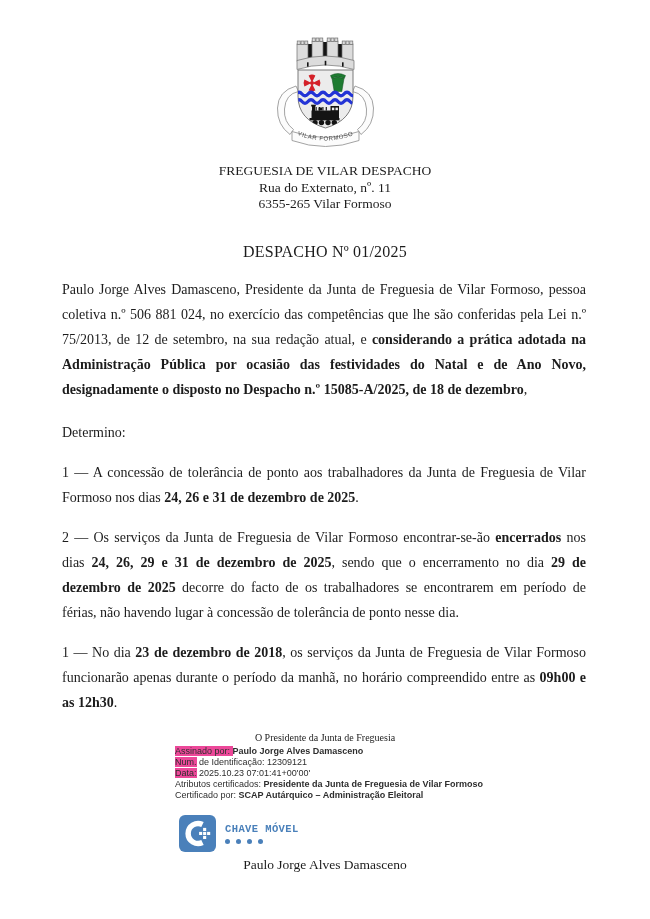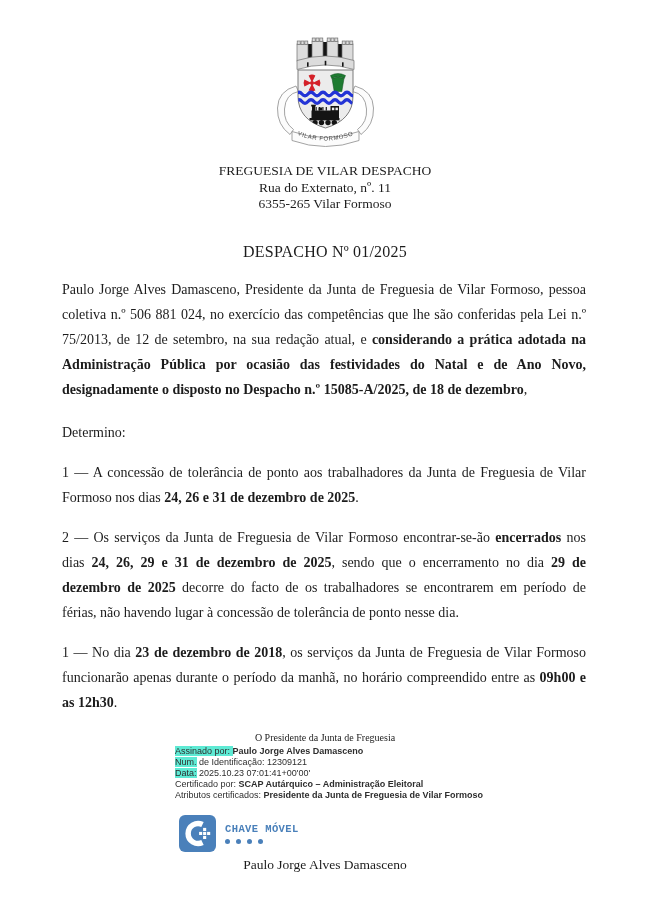--- a/index.html
+++ b/index.html
@@ -17,21 +17,21 @@
   .doc-title { text-align:center; font-size:16px; font-weight:normal; margin-top:30px; letter-spacing:.2px; }
   .para {
     margin:0 64px 0 62px;
     font-size:14px; line-height:25px;
     text-align:justify;
   }
   .para.first { margin-top:16px; }
   .para.gap   { margin-top:15px; }
   .para.gap-lg{ margin-top:18px; }
   .b { font-weight:bold; }
-  .hl { background:#5eead4; }
+  .hl { background:#ec4899; }
   .center-line { text-align:center; font-size:10px; margin-top:17px; }
   .sig-block {
     margin:3px 0 0 175px;
     font-family:"Liberation Sans", sans-serif;
     font-size:9px; line-height:11.2px; color:#2e2e2e;
   }
   .chave { margin:13px 0 0 179px; display:flex; align-items:flex-start; height:40px; }
   .cm-box { width:37px; height:37px; flex:0 0 37px; }
   .cm-right { margin-left:9px; }
   .cm-label {
@@ -154,22 +154,22 @@
   <p class="para gap"><span>1 — A concessão de tolerância de ponto aos trabalhadores da Junta de Freguesia de Vilar Formoso nos dias </span><span class="b">24, 26 e 31 de dezembro de 2025</span><span>.</span></p>
   <p class="para gap"><span>2 — Os serviços da Junta de Freguesia de Vilar Formoso encontrar-se-ão </span><span class="b">encerrados</span><span> nos dias </span><span class="b">24, 26, 29 e 31 de dezembro de 2025</span><span>, sendo que o encerramento no dia </span><span class="b">29 de dezembro de 2025</span><span> decorre do facto de os trabalhadores se encontrarem em período de férias, não havendo lugar à concessão de tolerância de ponto nesse dia.</span></p>
   <p class="para gap"><span>1 — No dia </span><span class="b">23 de dezembro de 2018</span><span>, os serviços da Junta de Freguesia de Vilar Formoso funcionarão apenas durante o período da manhã, no horário compreendido entre as </span><span class="b">09h00 e as 12h30</span><span>.</span></p>
 
   <p class="center-line">O Presidente da Junta de Freguesia</p>
 
   <div class="sig-block">
     <div><span class="hl">Assinado por: </span><span class="b">Paulo Jorge Alves Damasceno</span></div>
     <div><span class="hl">Num.</span><span> de Identificação: 12309121</span></div>
     <div><span class="hl">Data:</span><span> 2025.10.23 07:01:41+00'00'</span></div>
+    <div><span>Atributos certificados: </span><span class="b">Presidente da Junta de Freguesia de Vilar Formoso</span></div>
     <div><span>Certificado por: </span><span class="b">SCAP Autárquico – Administração Eleitoral</span></div>
-    <div><span>Atributos certificados: </span><span class="b">Presidente da Junta de Freguesia de Vilar Formoso</span></div>
   </div>
 
   <div class="chave">
     <svg class="cm-box" viewBox="0 0 37 37">
       <rect width="37" height="37" rx="6" fill="#4a80ba"></rect>
       <path d="M23.5,9.5 A 10,10 0 1 0 23.5,27.5" stroke="#ffffff" stroke-width="5.5" fill="none"></path>
       <g fill="#ffffff">
         <rect x="24.1" y="12.9" width="3.1" height="3.1"></rect>
         <rect x="24.1" y="16.9" width="3.1" height="3.1"></rect>
         <rect x="24.1" y="20.9" width="3.1" height="3.1"></rect>

